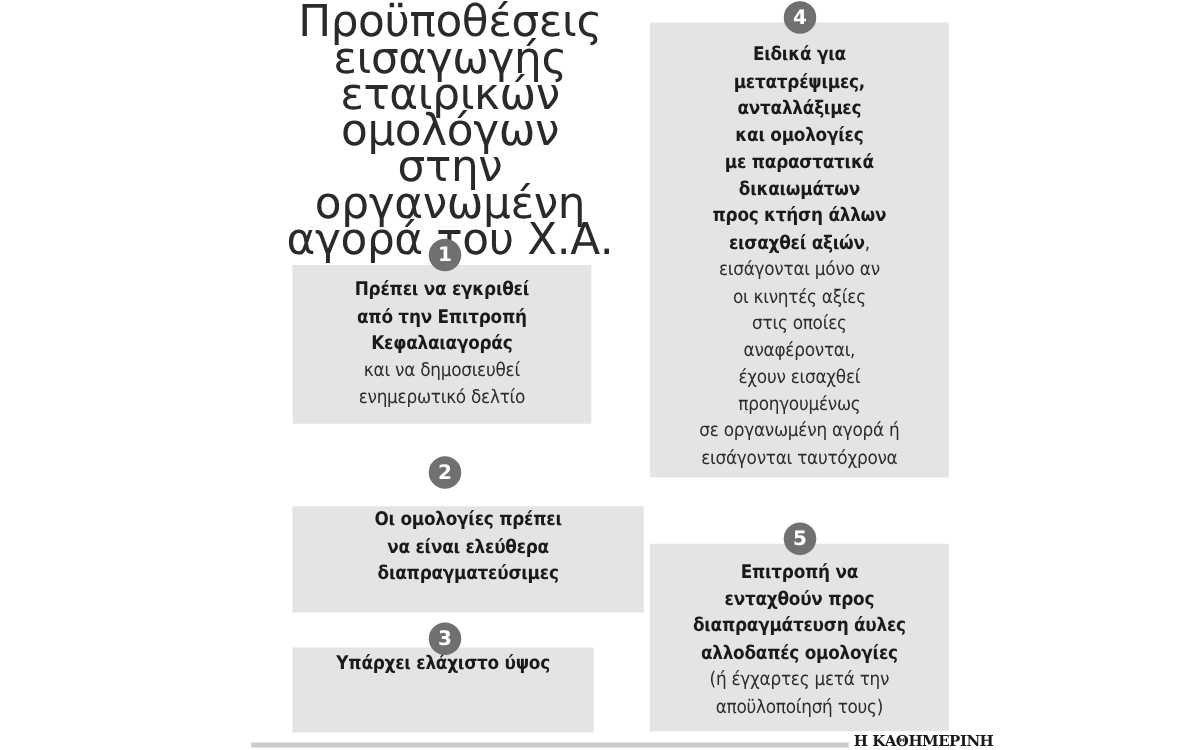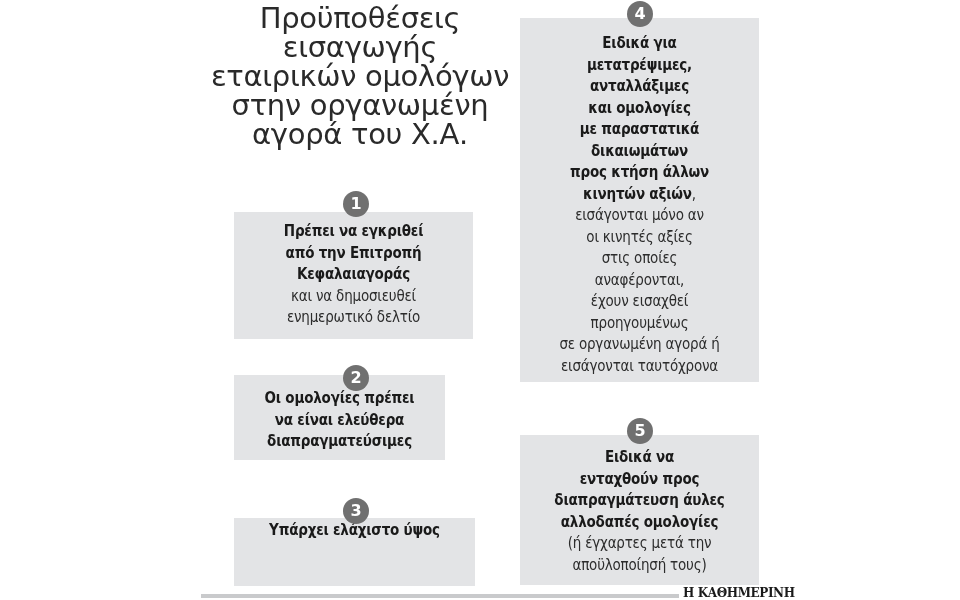--- a/index.html
+++ b/index.html
@@ -1,19 +1,19 @@
 <!DOCTYPE html>
 <html><head>
   <meta charset="utf-8">
   <style>
     html, body { margin: 0; padding: 0; background: #ffffff; }
     body { width: 960px; height: 600px; position: relative; overflow: hidden;
            font-family: "DejaVu Sans", "Liberation Sans", sans-serif; color: #1e1e1e; }
     .title { position: absolute; left: 205px; top: 4px; width: 310px; text-align: center;
-             font-size: 29px; line-height: 29px; font-weight: 400; color: #2a2a2a;
+             font-size: 35px; line-height: 29px; font-weight: 400; color: #2a2a2a;
              letter-spacing: -0.3px; font-family: "DejaVu Sans", sans-serif; }
     .title span { display: block; }
     .box { position: absolute; background: #e3e4e6; text-align: center;
            box-sizing: border-box; }
     .badge { position: absolute; width: 26px; height: 26px; border-radius: 50%;
              background: #707070; color: #fff; font-weight: 700; font-size: 16px;
              line-height: 26px; text-align: center; font-family: "DejaVu Sans", sans-serif; }
     .line { display: block; font-size: 15px; line-height: 21.5px; letter-spacing: -0.2px;
             white-space: nowrap; font-family: "DejaVu Sans Condensed", "DejaVu Sans", sans-serif; }
     .b { font-weight: 700; color: #1a1a1a; }
@@ -35,54 +35,54 @@
 
 <div class="box" style="left:234px; top:212px; width:239px; height:127px; padding-top:9px;">
   <span class="line b">Πρέπει να εγκριθεί</span>
   <span class="line b">από την Επιτροπή</span>
   <span class="line b">Κεφαλαιαγοράς</span>
   <span class="line r">και να δημοσιευθεί</span>
   <span class="line r">ενημερωτικό δελτίο</span>
 </div>
 <div class="badge" style="left:343px; top:191px;">1</div>
 
-<div class="box" style="left:234px; top:375px; width:211px; height:85px; padding-top:13px;">
+<div class="box" style="left:234px; top:405px; width:281px; height:85px; ">
   <span class="line b">Οι ομολογίες πρέπει</span>
   <span class="line b">να είναι ελεύθερα</span>
   <span class="line b">διαπραγματεύσιμες</span>
 </div>
 <div class="badge" style="left:343px; top:365px;">2</div>
 
 <div class="box" style="left:234px; top:518px; width:241px; height:68px; padding-top:2px;">
   <span class="line b">Υπάρχει ελάχιστο ύψος</span>
 </div>
 <div class="badge" style="left:343px; top:498px;">3</div>
 
 <div class="box" style="left:520px; top:18px; width:239px; height:364px; padding-top:15px;">
   <span class="line b">Ειδικά για</span>
   <span class="line b">μετατρέψιμες,</span>
   <span class="line b">ανταλλάξιμες</span>
   <span class="line b">και ομολογίες</span>
   <span class="line b">με παραστατικά</span>
   <span class="line b">δικαιωμάτων</span>
   <span class="line b">προς κτήση άλλων</span>
-  <span class="line"><span class="b">κινητών αξιών</span><span class="r">,</span></span>
+  <span class="line"><span class="b">εισαχθεί αξιών</span><span class="r">,</span></span>
   <span class="line r">εισάγονται μόνο αν</span>
   <span class="line r">οι κινητές αξίες</span>
   <span class="line r">στις οποίες</span>
   <span class="line r">αναφέρονται,</span>
   <span class="line r">έχουν εισαχθεί</span>
   <span class="line r">προηγουμένως</span>
   <span class="line r">σε οργανωμένη αγορά ή</span>
   <span class="line r">εισάγονται ταυτόχρονα</span>
 </div>
 <div class="badge" style="left:627px; top:1px;">4</div>
 
 <div class="box" style="left:520px; top:435px; width:239px; height:150px; padding-top:12px;">
-  <span class="line b">Ειδικά να</span>
+  <span class="line b">Επιτροπή να</span>
   <span class="line b">ενταχθούν προς</span>
   <span class="line b">διαπραγμάτευση άυλες</span>
   <span class="line b">αλλοδαπές ομολογίες</span>
   <span class="line r">(ή έγχαρτες μετά την</span>
   <span class="line r">αποϋλοποίησή τους)</span>
 </div>
 <div class="badge" style="left:627px; top:418px;">5</div>
 
 <div class="bar"></div>
 <div class="brand">Η ΚΑΘΗΜΕΡΙΝΗ</div>

